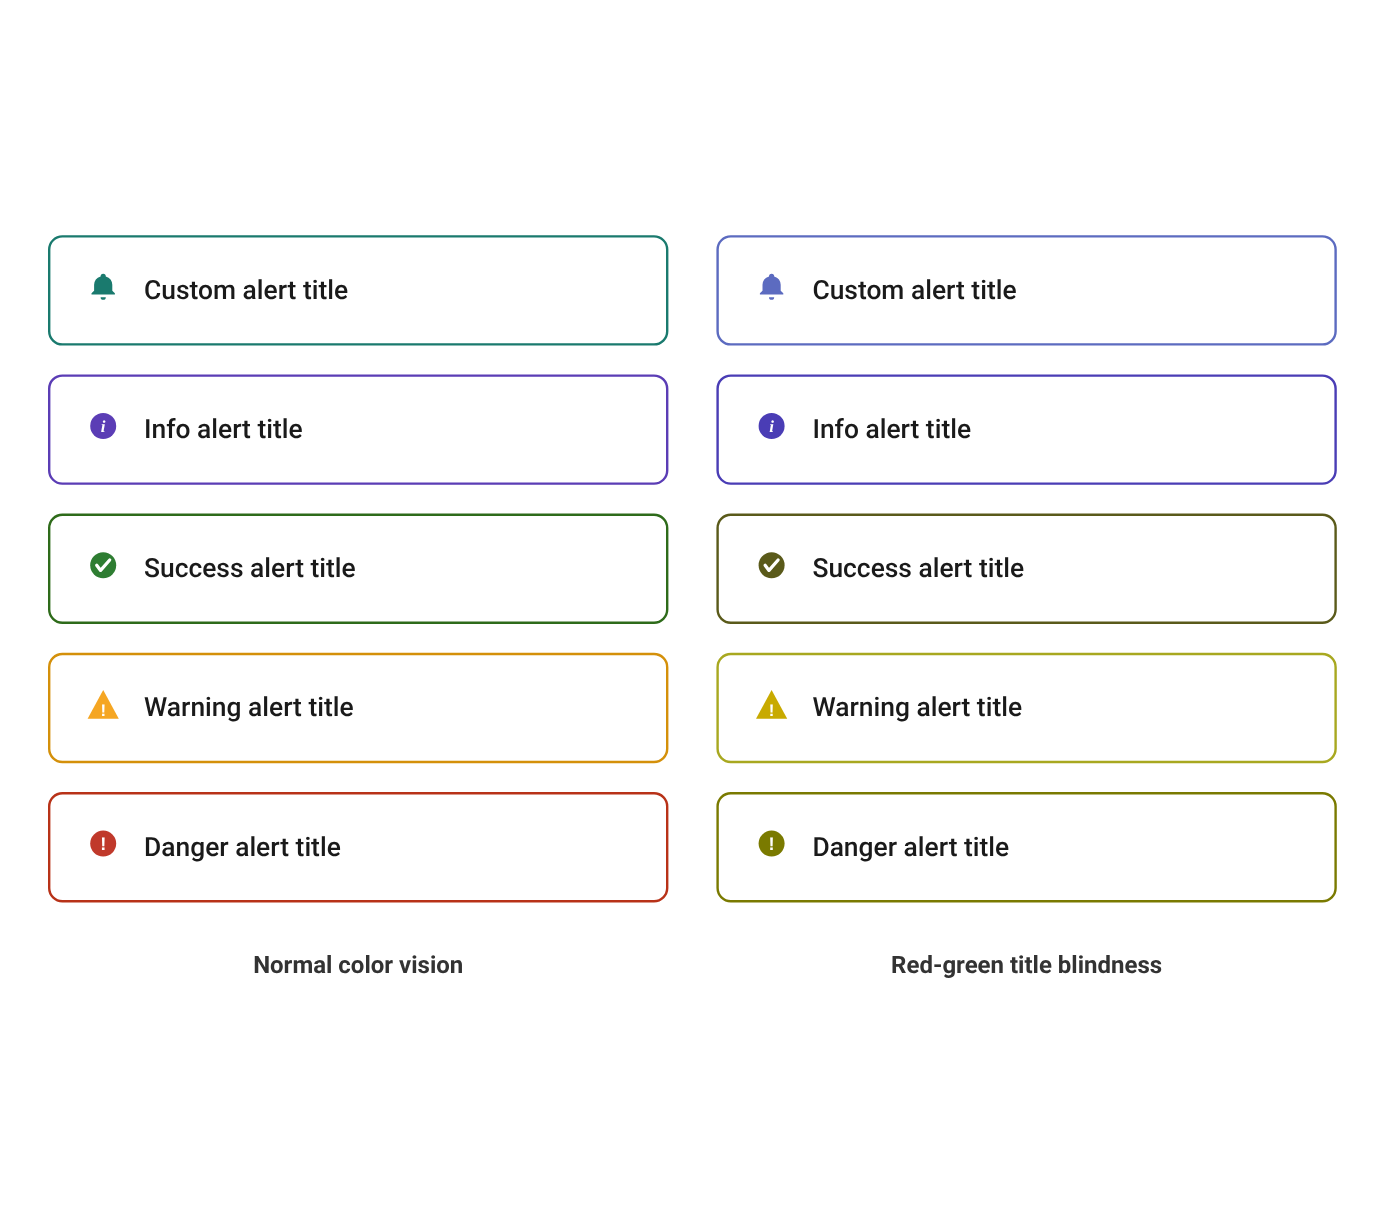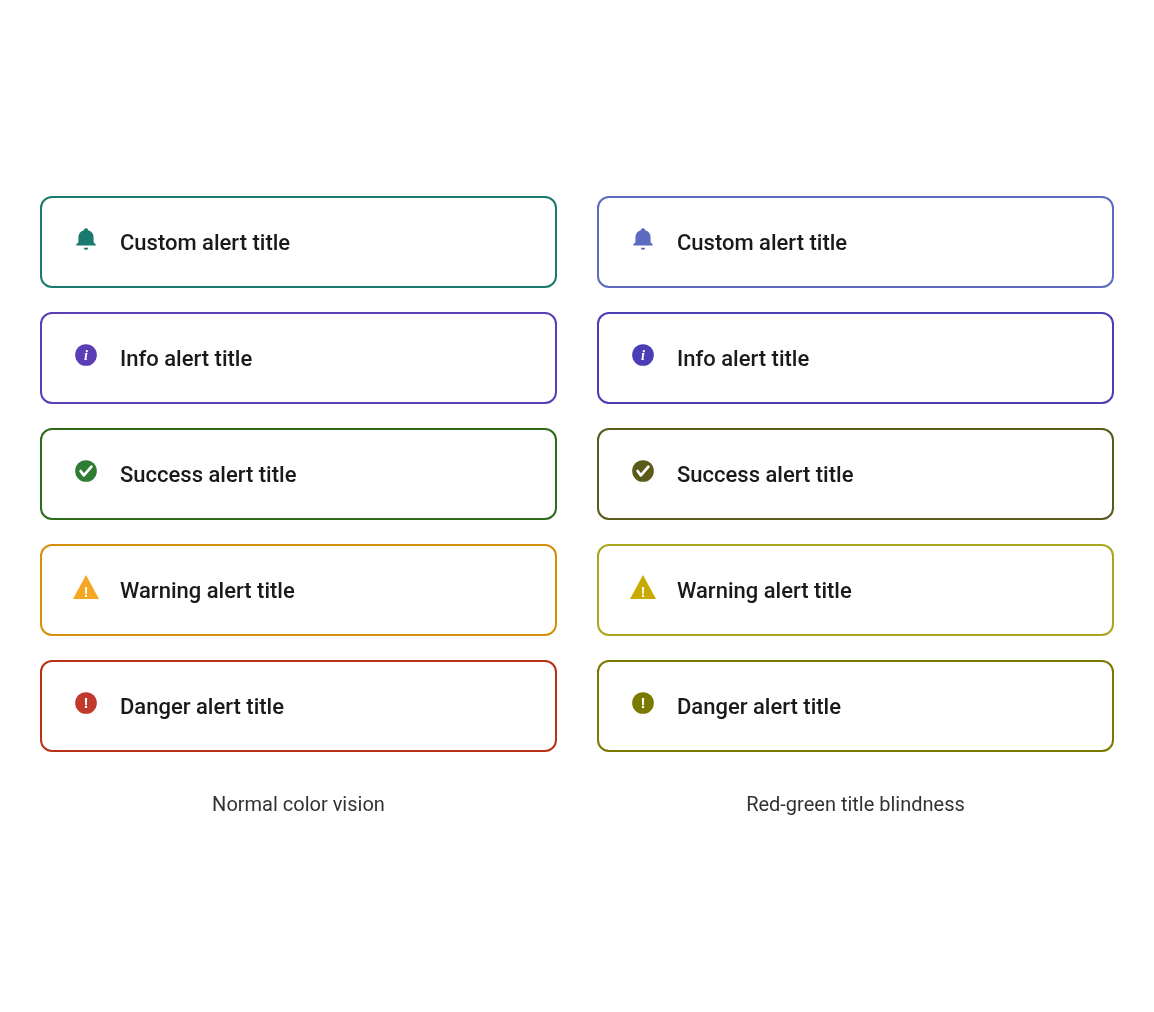--- a/index.html
+++ b/index.html
@@ -72,21 +72,21 @@
     .warning-cb { border-color: #a8a820; }
     .warning-cb .alert-icon { color: #c8aa00; }
     .danger-cb { border-color: #7a7a00; }
     .danger-cb .alert-icon { color: #7a7a00; }
 
     .column-label {
       text-align: center;
       font-size: 20px;
       color: #333;
       margin-top: 16px;
-      font-weight: 400;
+      font-weight: 700;
     }
   </style>
 </head>
 <body>
 
 <div class="columns">
     <div class="column">
       <div class="alert-box custom-normal" style="border-color: rgb(26, 122, 110);">
         <div class="alert-icon" style="color: rgb(26, 122, 110);">
           <span style="color: rgb(26, 122, 110);"><svg width="26" height="26" viewBox="0 0 24 24" fill="currentColor">

